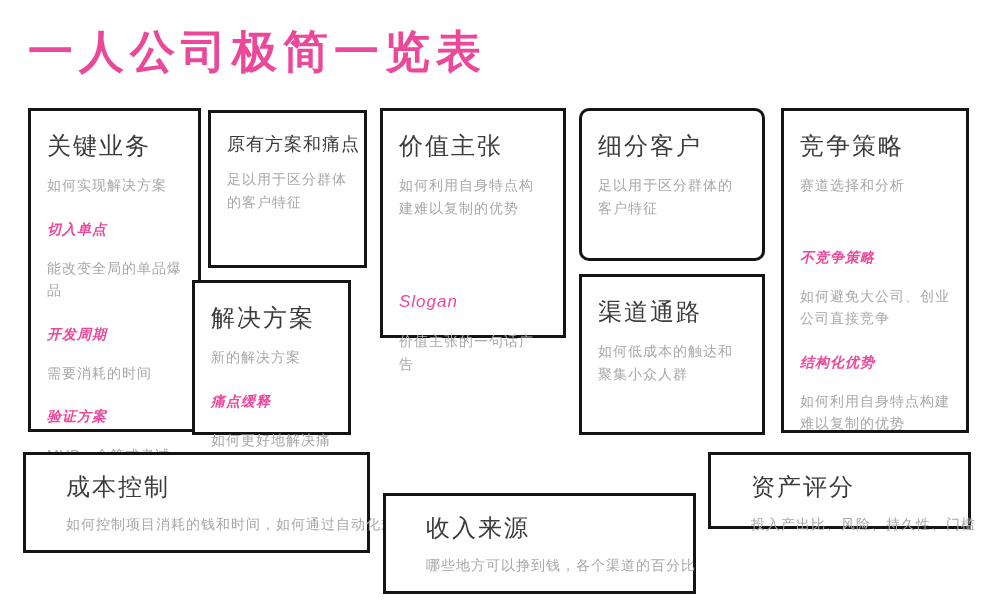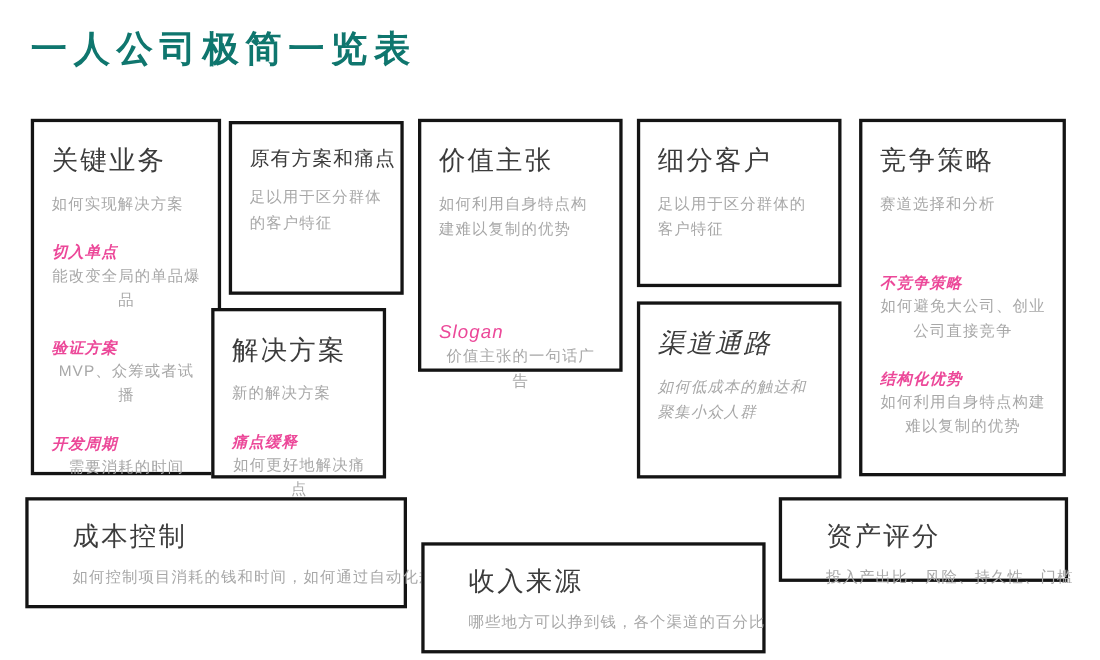--- a/index.html
+++ b/index.html
@@ -9,24 +9,24 @@
     width: 1000px;
     height: 600px;
     overflow: hidden;
     font-family: "Liberation Sans", "DejaVu Sans", sans-serif;
     color: #3c3c3c;
   }
   .page-title {
     position: absolute;
     left: 28px;
     top: 22px;
-    font-size: 33px;
+    font-size: 45px;
     font-weight: 600;
     letter-spacing: 6px;
-    color: #0f766e;
+    color: #ec4899;
     white-space: nowrap;
   }
   .box {
     position: absolute;
     background: #ffffff;
     border: 3px solid #141414;
     padding: 19px 15px 14px 16px;
   }
   .box-title {
     font-size: 24px;
@@ -45,34 +45,33 @@
   }
   .section { margin-top: 24px; }
   .section .heading {
     font-size: 14px;
     font-weight: 700;
     letter-spacing: 1px;
     color: #ec4899;
     font-style: italic;
   }
   .section .body {
-    margin-top: 0;
+    margin-top: 18px;
     font-size: 14px;
     line-height: 1.6;
     letter-spacing: 1px;
     color: #a8a8a8;
-    text-align: center;
   }
   
   .b1  { left: 28px;  top: 108px; width: 173px; height: 324px; }
   .b2  { left: 208px; top: 110px; width: 159px; height: 158px; }
   .b3  { left: 192px; top: 280px; width: 159px; height: 155px; }
   .b4  { left: 380px; top: 108px; width: 186px; height: 230px; }
-  .b5  { left: 579px; top: 108px; width: 186px; height: 153px; }
-  .b6  { left: 579px; top: 274px; width: 186px; height: 161px; font-style: italic; }
+  .b5  { left: 579px; top: 108px; width: 186px; height: 153px; border-radius: 10px; }
+  .b6  { left: 579px; top: 274px; width: 186px; height: 161px; }
   .b7  { left: 781px; top: 108px; width: 188px; height: 325px; }
   .b8  { left: 23px;  top: 452px; width: 347px; height: 101px; }
   .b9  { left: 383px; top: 452px; width: 313px; height: 101px; margin-top: 41px; }
   .b10 { left: 708px; top: 452px; width: 263px; height: 77px; }
   
   .b4 .section { margin-top: 72px; }
   .b4 .section .heading { font-size: 17px; font-weight: 400; }
   .b7 .section.first { margin-top: 52px; }
   .b8, .b9, .b10 { padding-top: 16px; padding-left: 40px; }
   .b8 .box-subtitle, .b9 .box-subtitle, .b10 .box-subtitle { margin-top: 10px; white-space: nowrap; }
@@ -83,26 +82,26 @@
 <div class="page-title">一人公司极简一览表</div>
 
 <div class="box b1">
   <div class="box-title">关键业务</div>
   <div class="box-subtitle">如何实现解决方案</div>
   <div class="section">
     <div class="heading">切入单点</div>
     <div class="body">能改变全局的单品爆品</div>
   </div>
   <div class="section">
+    <div class="heading">开发周期</div>
+    <div class="body">需要消耗的时间</div>
+  </div>
+  <div class="section">
     <div class="heading">验证方案</div>
     <div class="body">MVP、众筹或者试播</div>
-  </div>
-  <div class="section">
-    <div class="heading">开发周期</div>
-    <div class="body">需要消耗的时间</div>
   </div>
 </div>
 
 <div class="box b2">
   <div class="box-title small">原有方案和痛点</div>
   <div class="box-subtitle">足以用于区分群体的客户特征</div>
 </div>
 
 <div class="box b3">
   <div class="box-title">解决方案</div>

